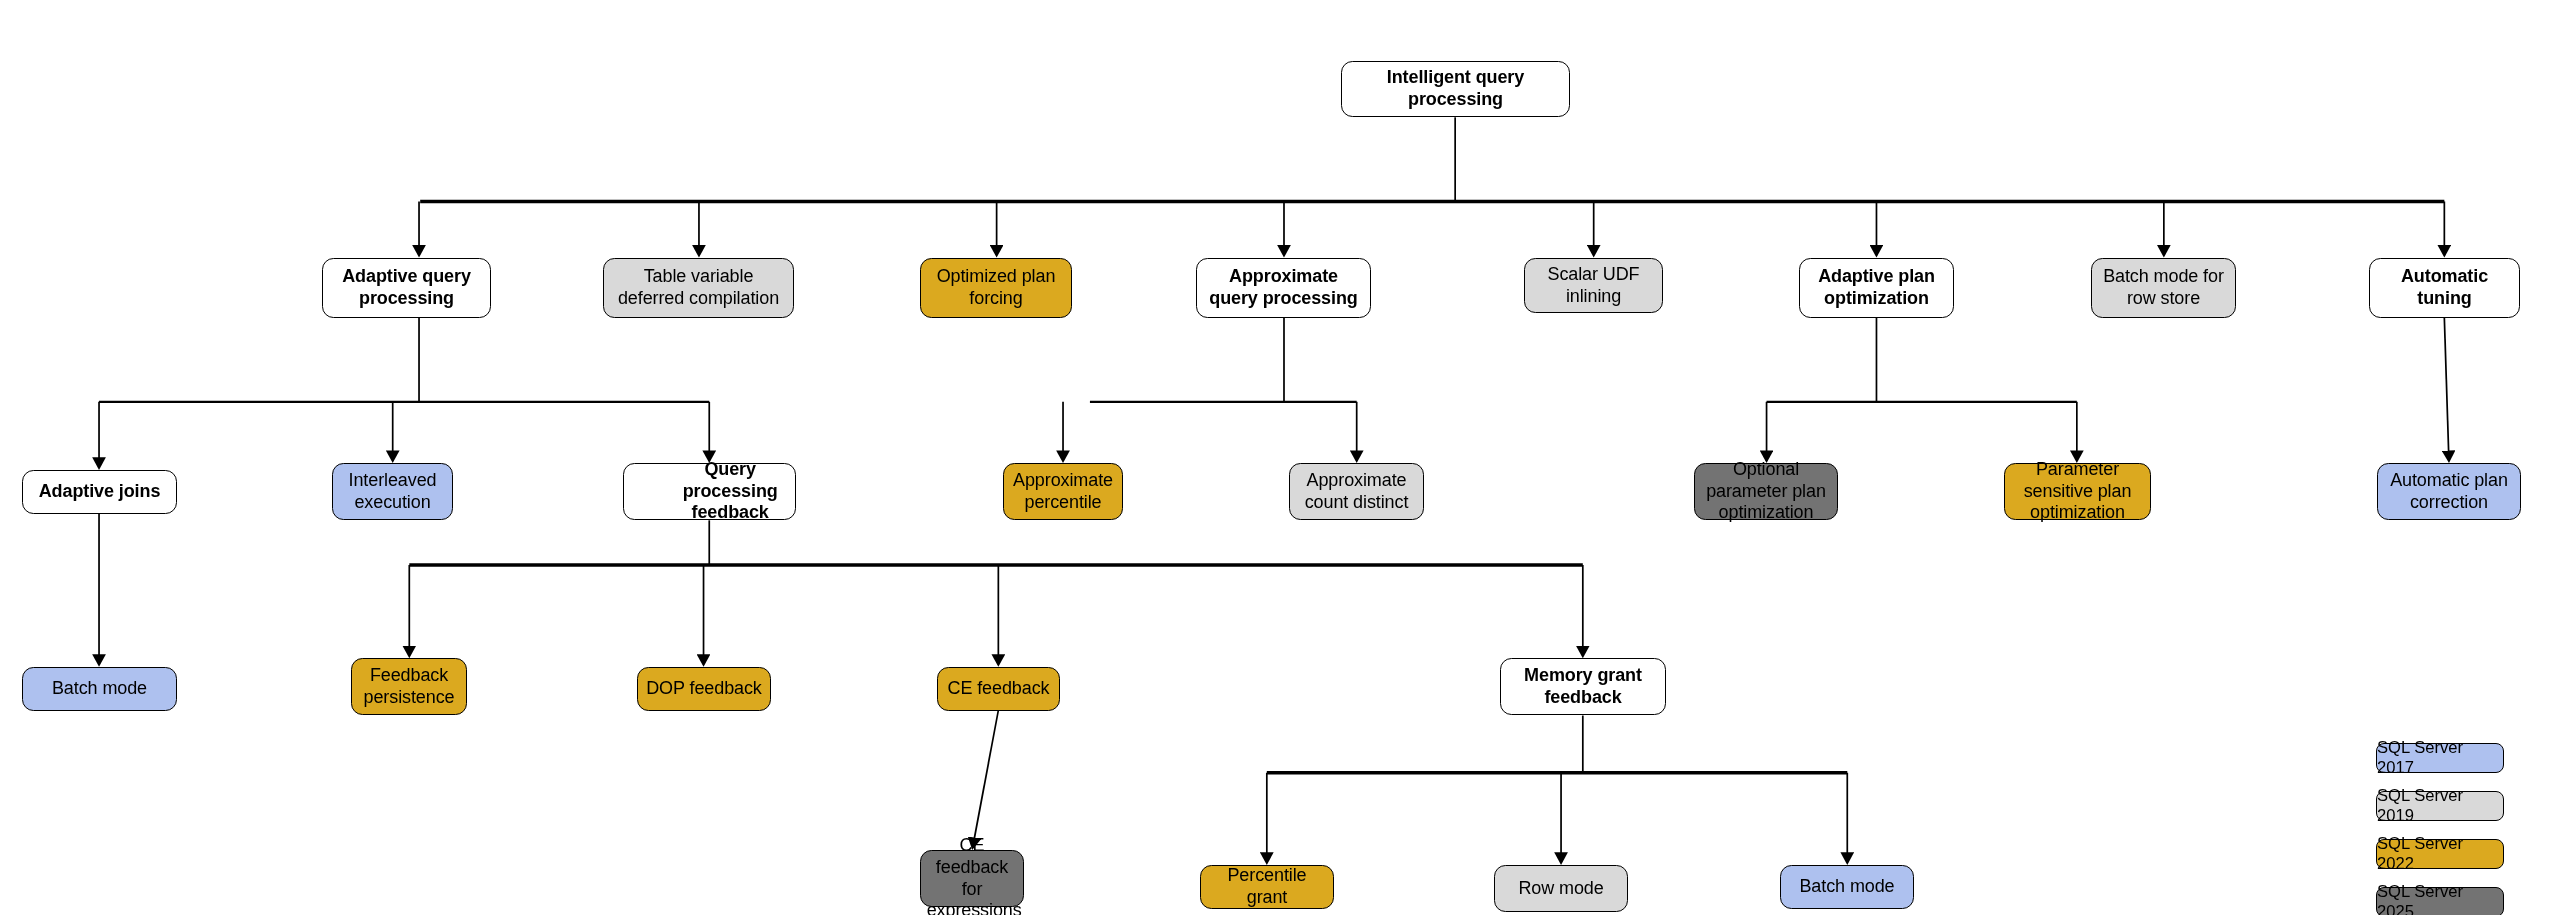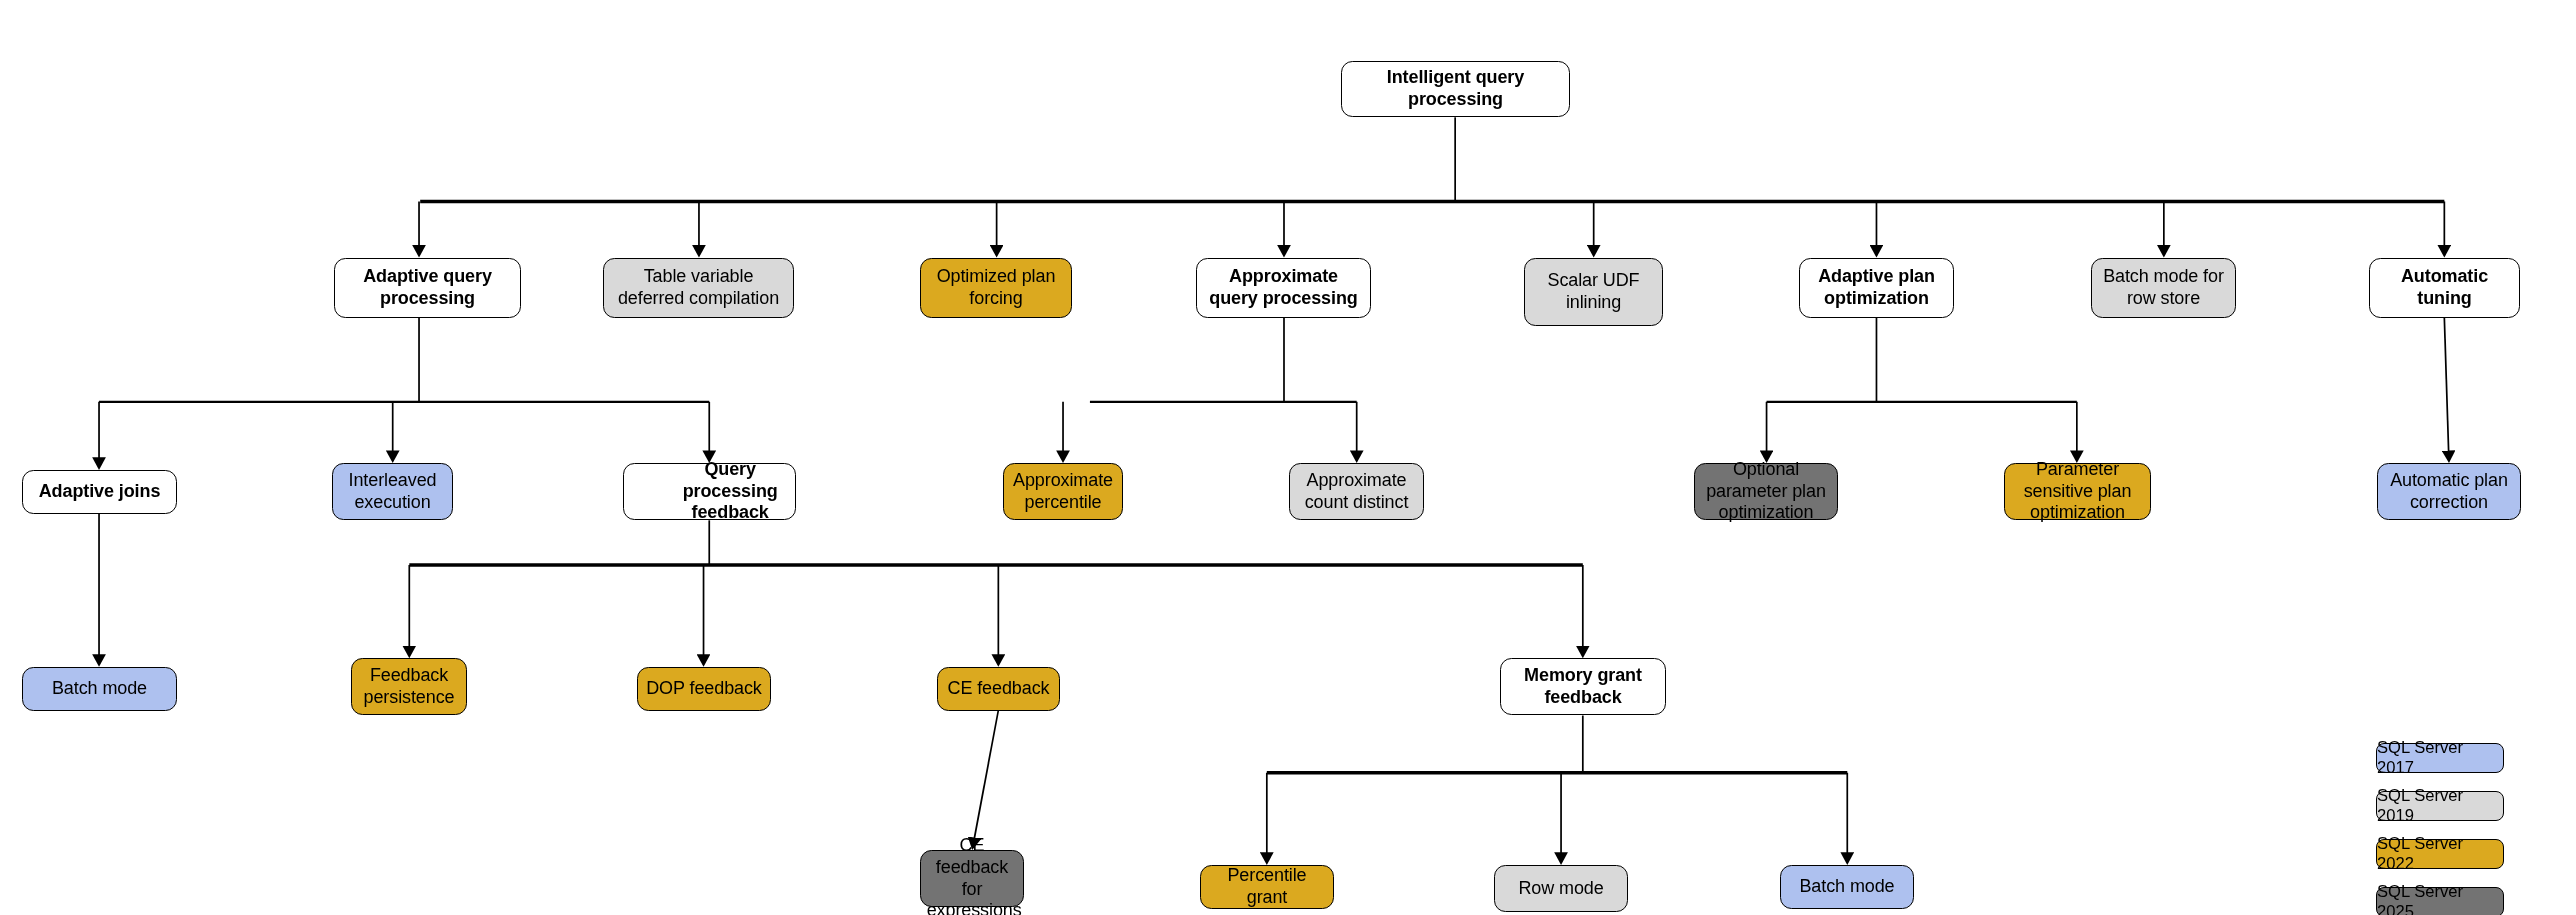--- a/index.html
+++ b/index.html
@@ -109,33 +109,33 @@
         <path d="M 2765 1173 L 2765 1273" stroke="#000000" stroke-width="3" fill="none"></path>
         <path d="M 2213 1273 L 2213 1430" stroke="#000000" stroke-width="3" fill="none" marker-end="url(#arrow)"></path>
         <path d="M 2727 1273 L 2727 1430" stroke="#000000" stroke-width="3" fill="none" marker-end="url(#arrow)"></path>
         <path d="M 3227 1273 L 3227 1430" stroke="#000000" stroke-width="3" fill="none" marker-end="url(#arrow)"></path>
       </g>
   </svg>
   <div id="nodes-layer">
       <div class="node fill-white" style="left: 1341px; top: 17px; width: 229px; height: 56px; font-size: 18px;">
         <span>Intelligent query processing</span>
       </div>
-      <div class="node fill-white" style="left: 334px; top: 214px; width: 187px; height: 60px; font-size: 18px;">
+      <div class="node fill-white" style="left: 322px; top: 214px; width: 169px; height: 60px; font-size: 18px;">
         <span>Adaptive query processing</span>
       </div>
       <div class="node fill-gray" style="left: 603px; top: 214px; width: 191px; height: 60px; font-size: 18px;">
         <span>Table variable deferred compilation</span>
       </div>
       <div class="node fill-amber" style="left: 920px; top: 214px; width: 152px; height: 60px; font-size: 18px;">
         <span>Optimized plan forcing</span>
       </div>
       <div class="node fill-white" style="left: 1196px; top: 214px; width: 175px; height: 60px; font-size: 18px;">
         <span>Approximate query processing</span>
       </div>
-      <div class="node fill-gray" style="left: 1524px; top: 214px; width: 139px; height: 68px; font-size: 18px;">
+      <div class="node fill-gray" style="left: 1524px; top: 214px; width: 139px; height: 55px; font-size: 18px;">
         <span>Scalar UDF inlining</span>
       </div>
       <div class="node fill-white" style="left: 1799px; top: 214px; width: 155px; height: 60px; font-size: 18px;">
         <span>Adaptive plan optimization</span>
       </div>
       <div class="node fill-gray" style="left: 2091px; top: 214px; width: 145px; height: 60px; font-size: 18px;">
         <span>Batch mode for row store</span>
       </div>
       <div class="node fill-white" style="left: 2369px; top: 214px; width: 151px; height: 60px; font-size: 18px;">
         <span>Automatic tuning</span>

